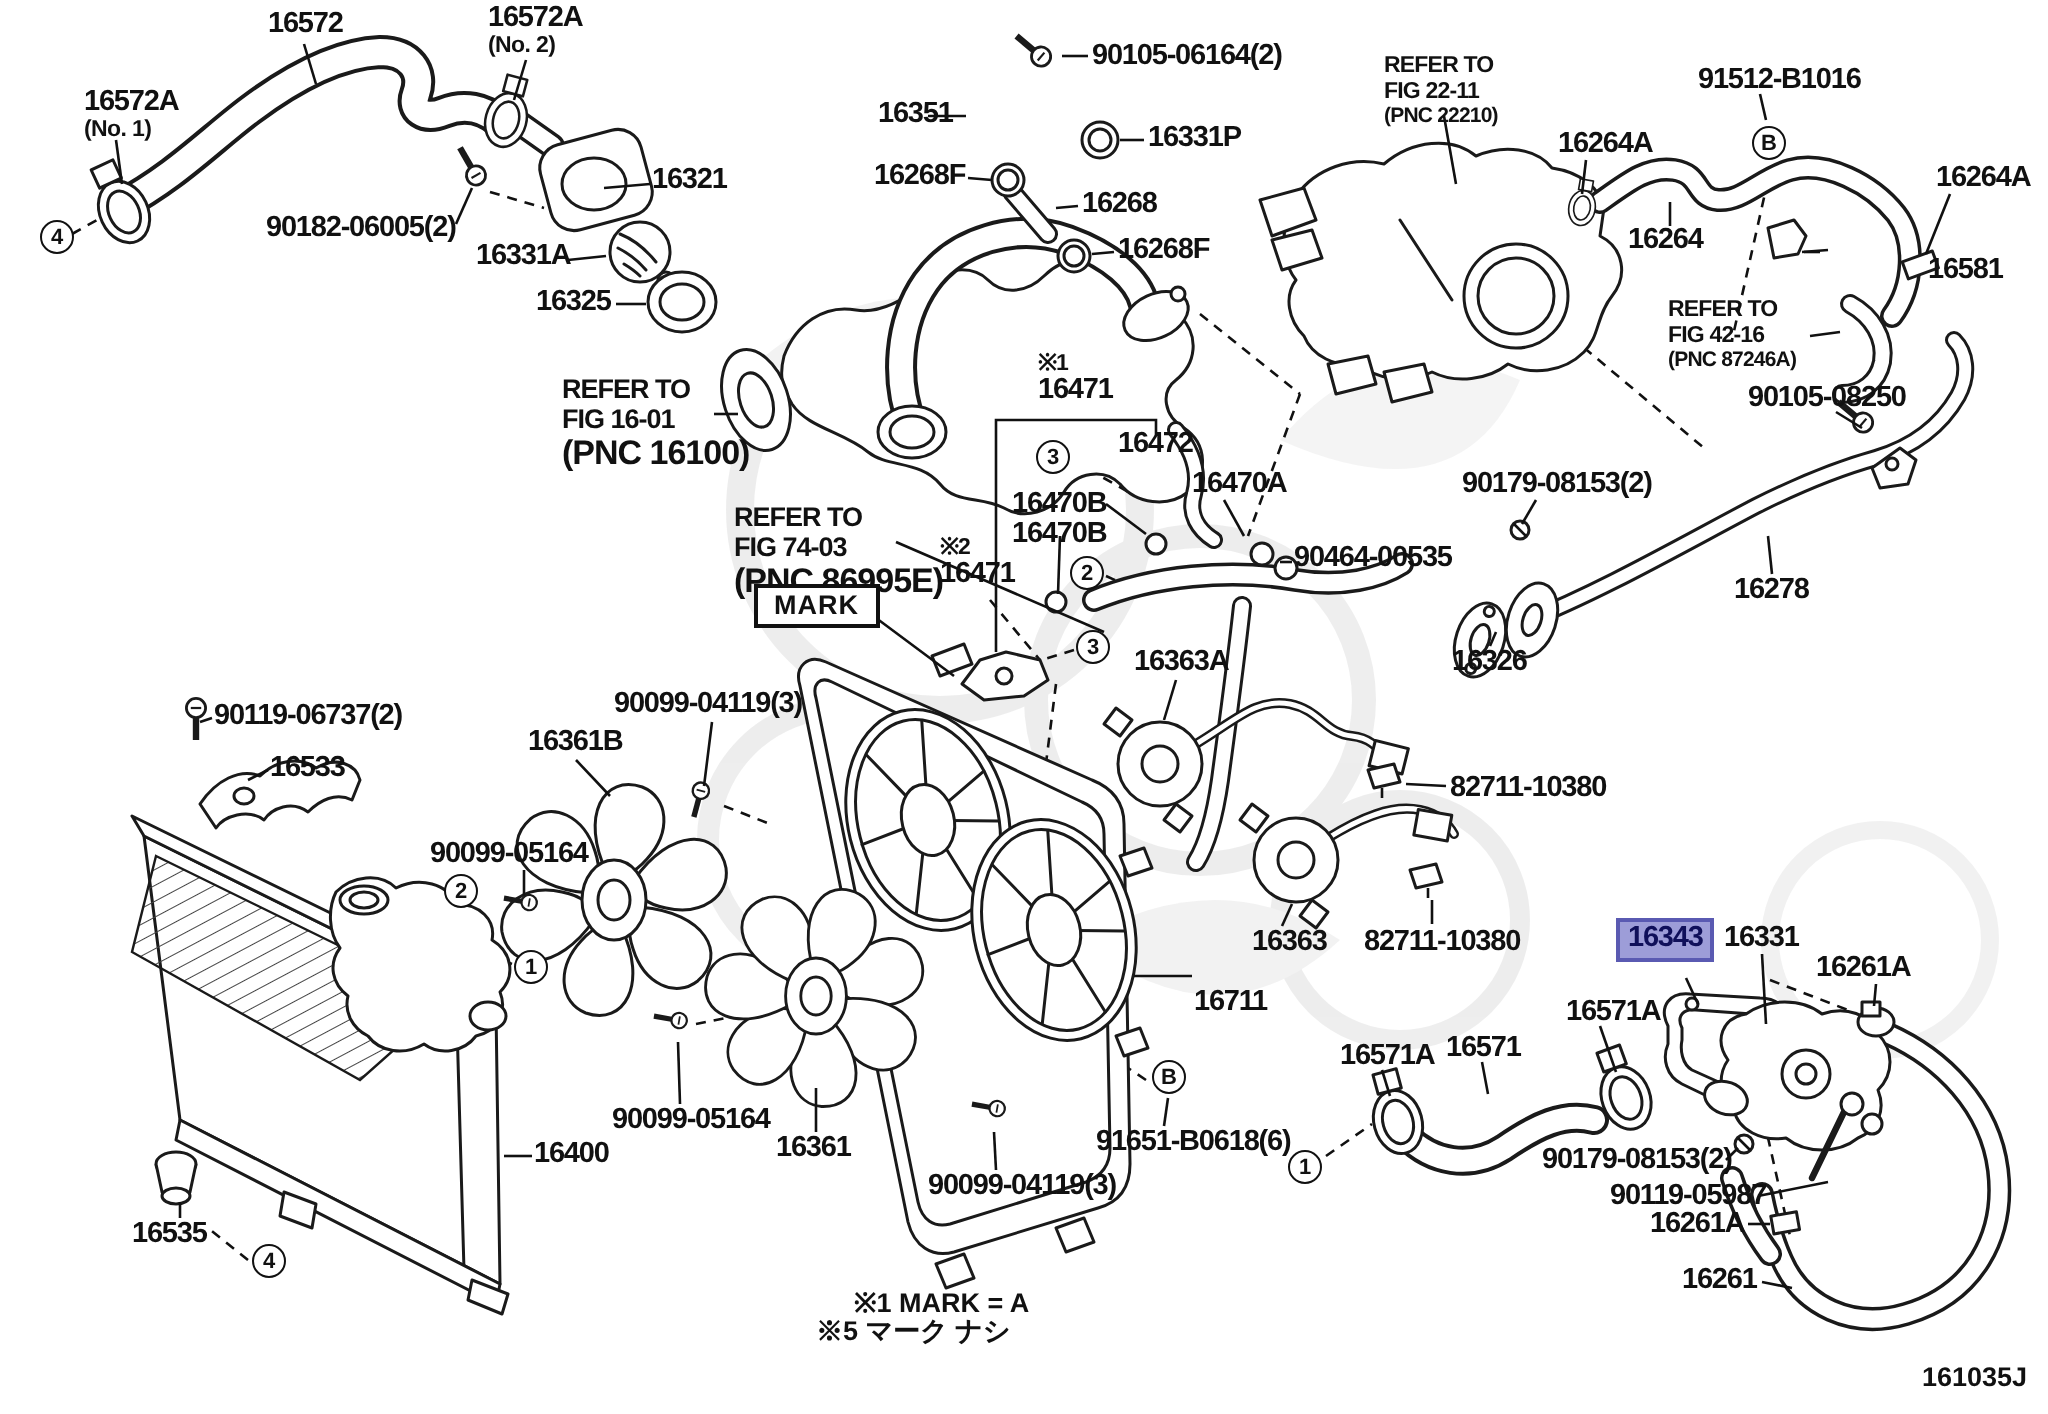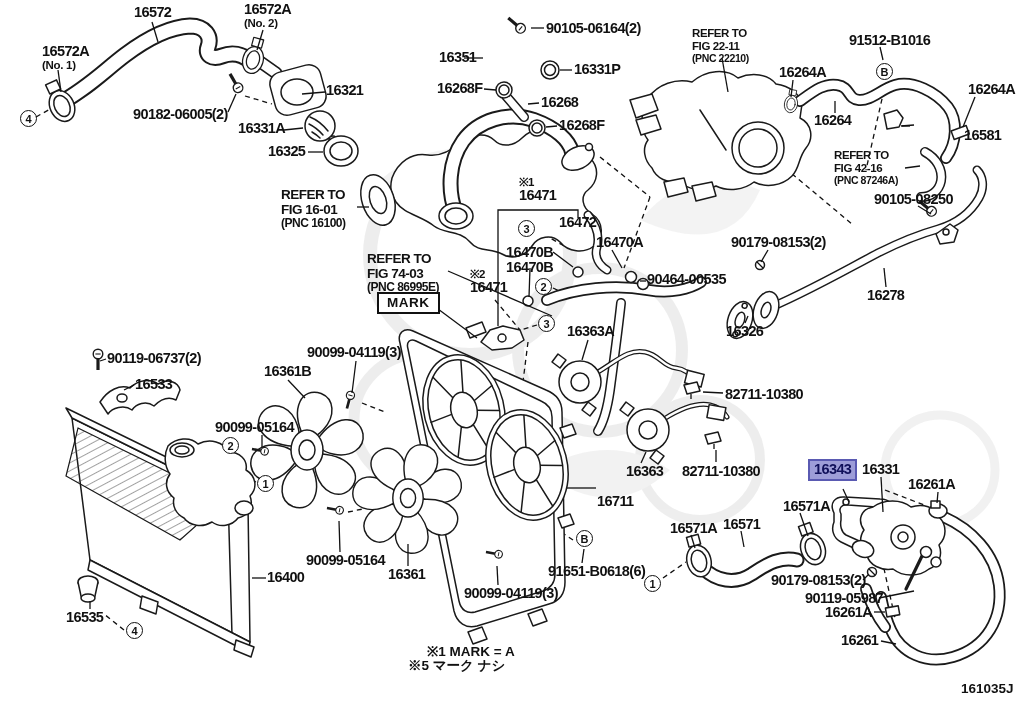--- a/index.html
+++ b/index.html
@@ -13,21 +13,21 @@
   .ld{stroke:#111;stroke-width:1.3;fill:none}
   .dsh{stroke:#111;stroke-width:1.3;fill:none;stroke-dasharray:5 4}
   .wm{opacity:.55}
   .plabel{position:absolute;font-weight:700;font-size:14.5px;letter-spacing:-.6px;color:#111;
           white-space:nowrap;line-height:1.05}
   .plabel .sub{font-size:11.5px;letter-spacing:-.3px}
   .plabel .sup{font-size:11.5px}
   .plabel.hl{background:#9d9dd8;border:2px solid #5a5ab2;color:#10105a;padding:1px 4px 2px}
   .ref{position:absolute;font-weight:700;color:#111;white-space:nowrap;line-height:1.12}
   .ref.lg{font-size:13.5px;letter-spacing:-.5px}
-  .ref.lg .pnc{font-size:12px}
+  .ref.lg .pnc{font-size:17px}
   .ref.sm{font-size:11.5px;letter-spacing:-.4px}
   .ref.sm .pnc{font-size:10.5px}
   .callout{position:absolute;width:17px;height:17px;border:1.7px solid #111;border-radius:50%;
            box-sizing:border-box;display:flex;align-items:center;justify-content:center;
            font-size:11px;font-weight:700;color:#111;background:#fff}
   .note{position:absolute;font-weight:700;font-size:13.5px;color:#111;white-space:nowrap}
   .code{position:absolute;font-weight:700;font-size:13.5px;color:#111}
   .markbox{position:absolute;border:2px solid #111;font-weight:700;font-size:13.5px;
            letter-spacing:.5px;padding:1px 8px 2px;color:#111;background:#fff}
 </style>

